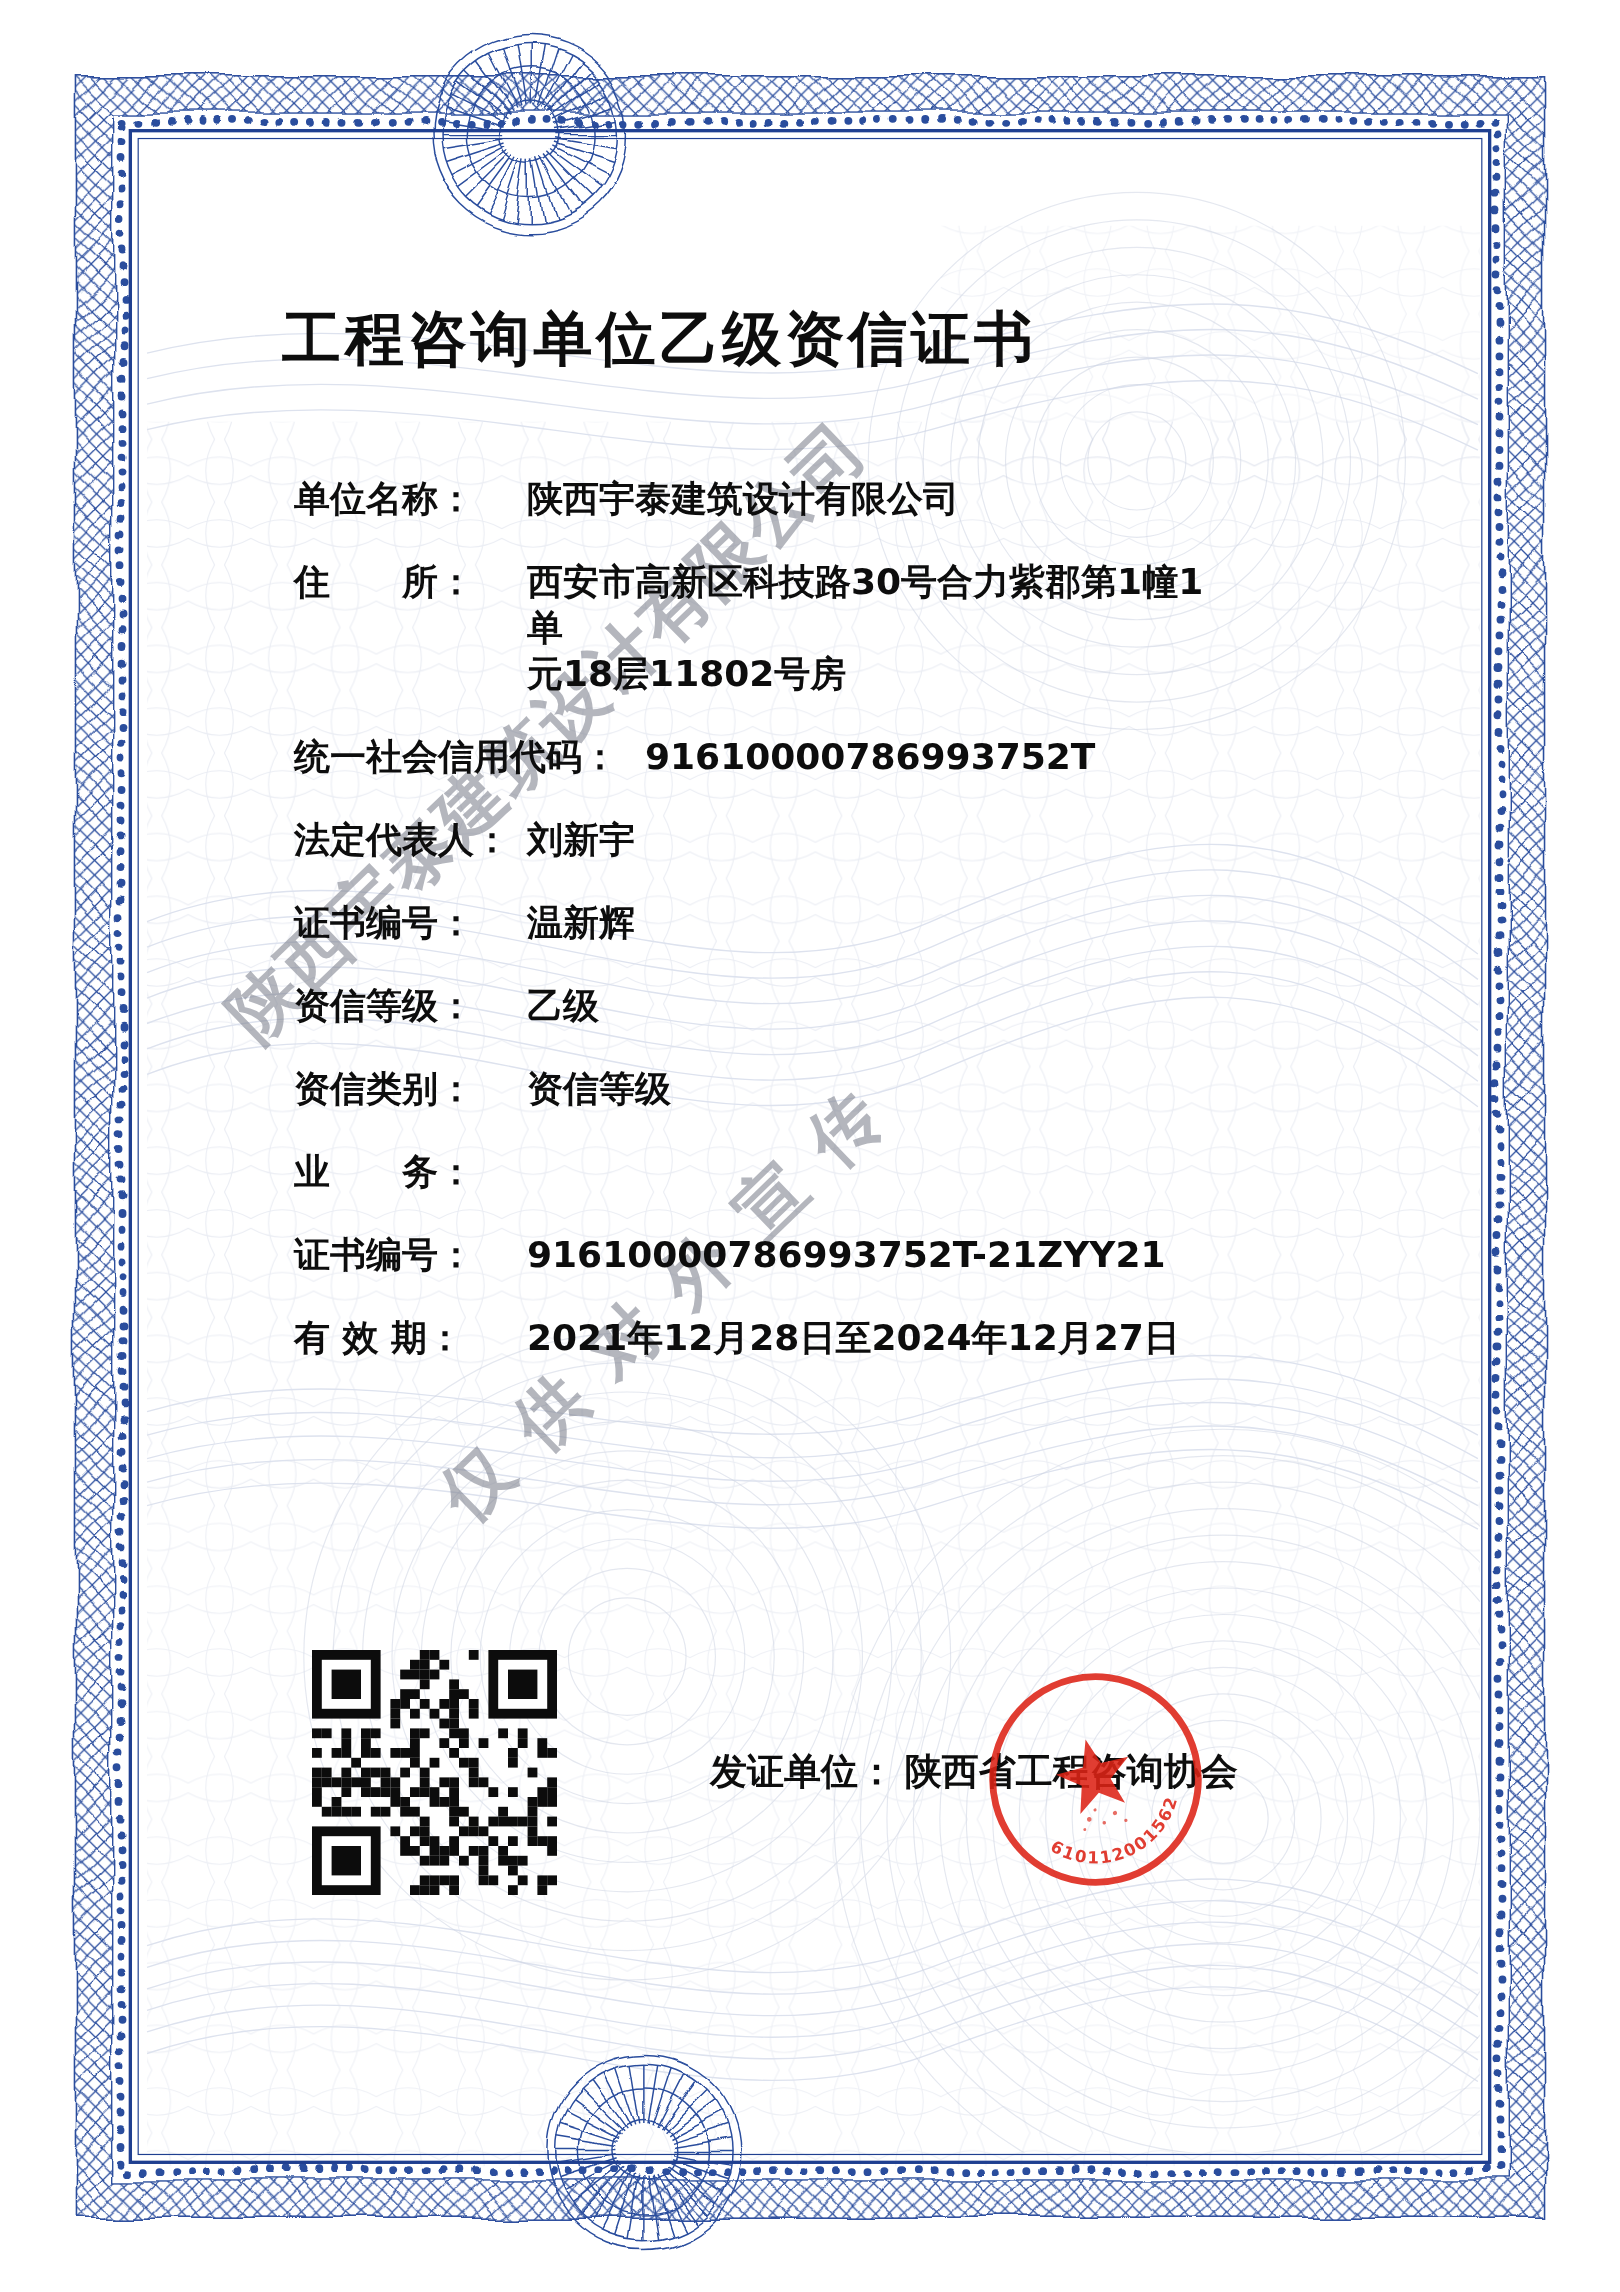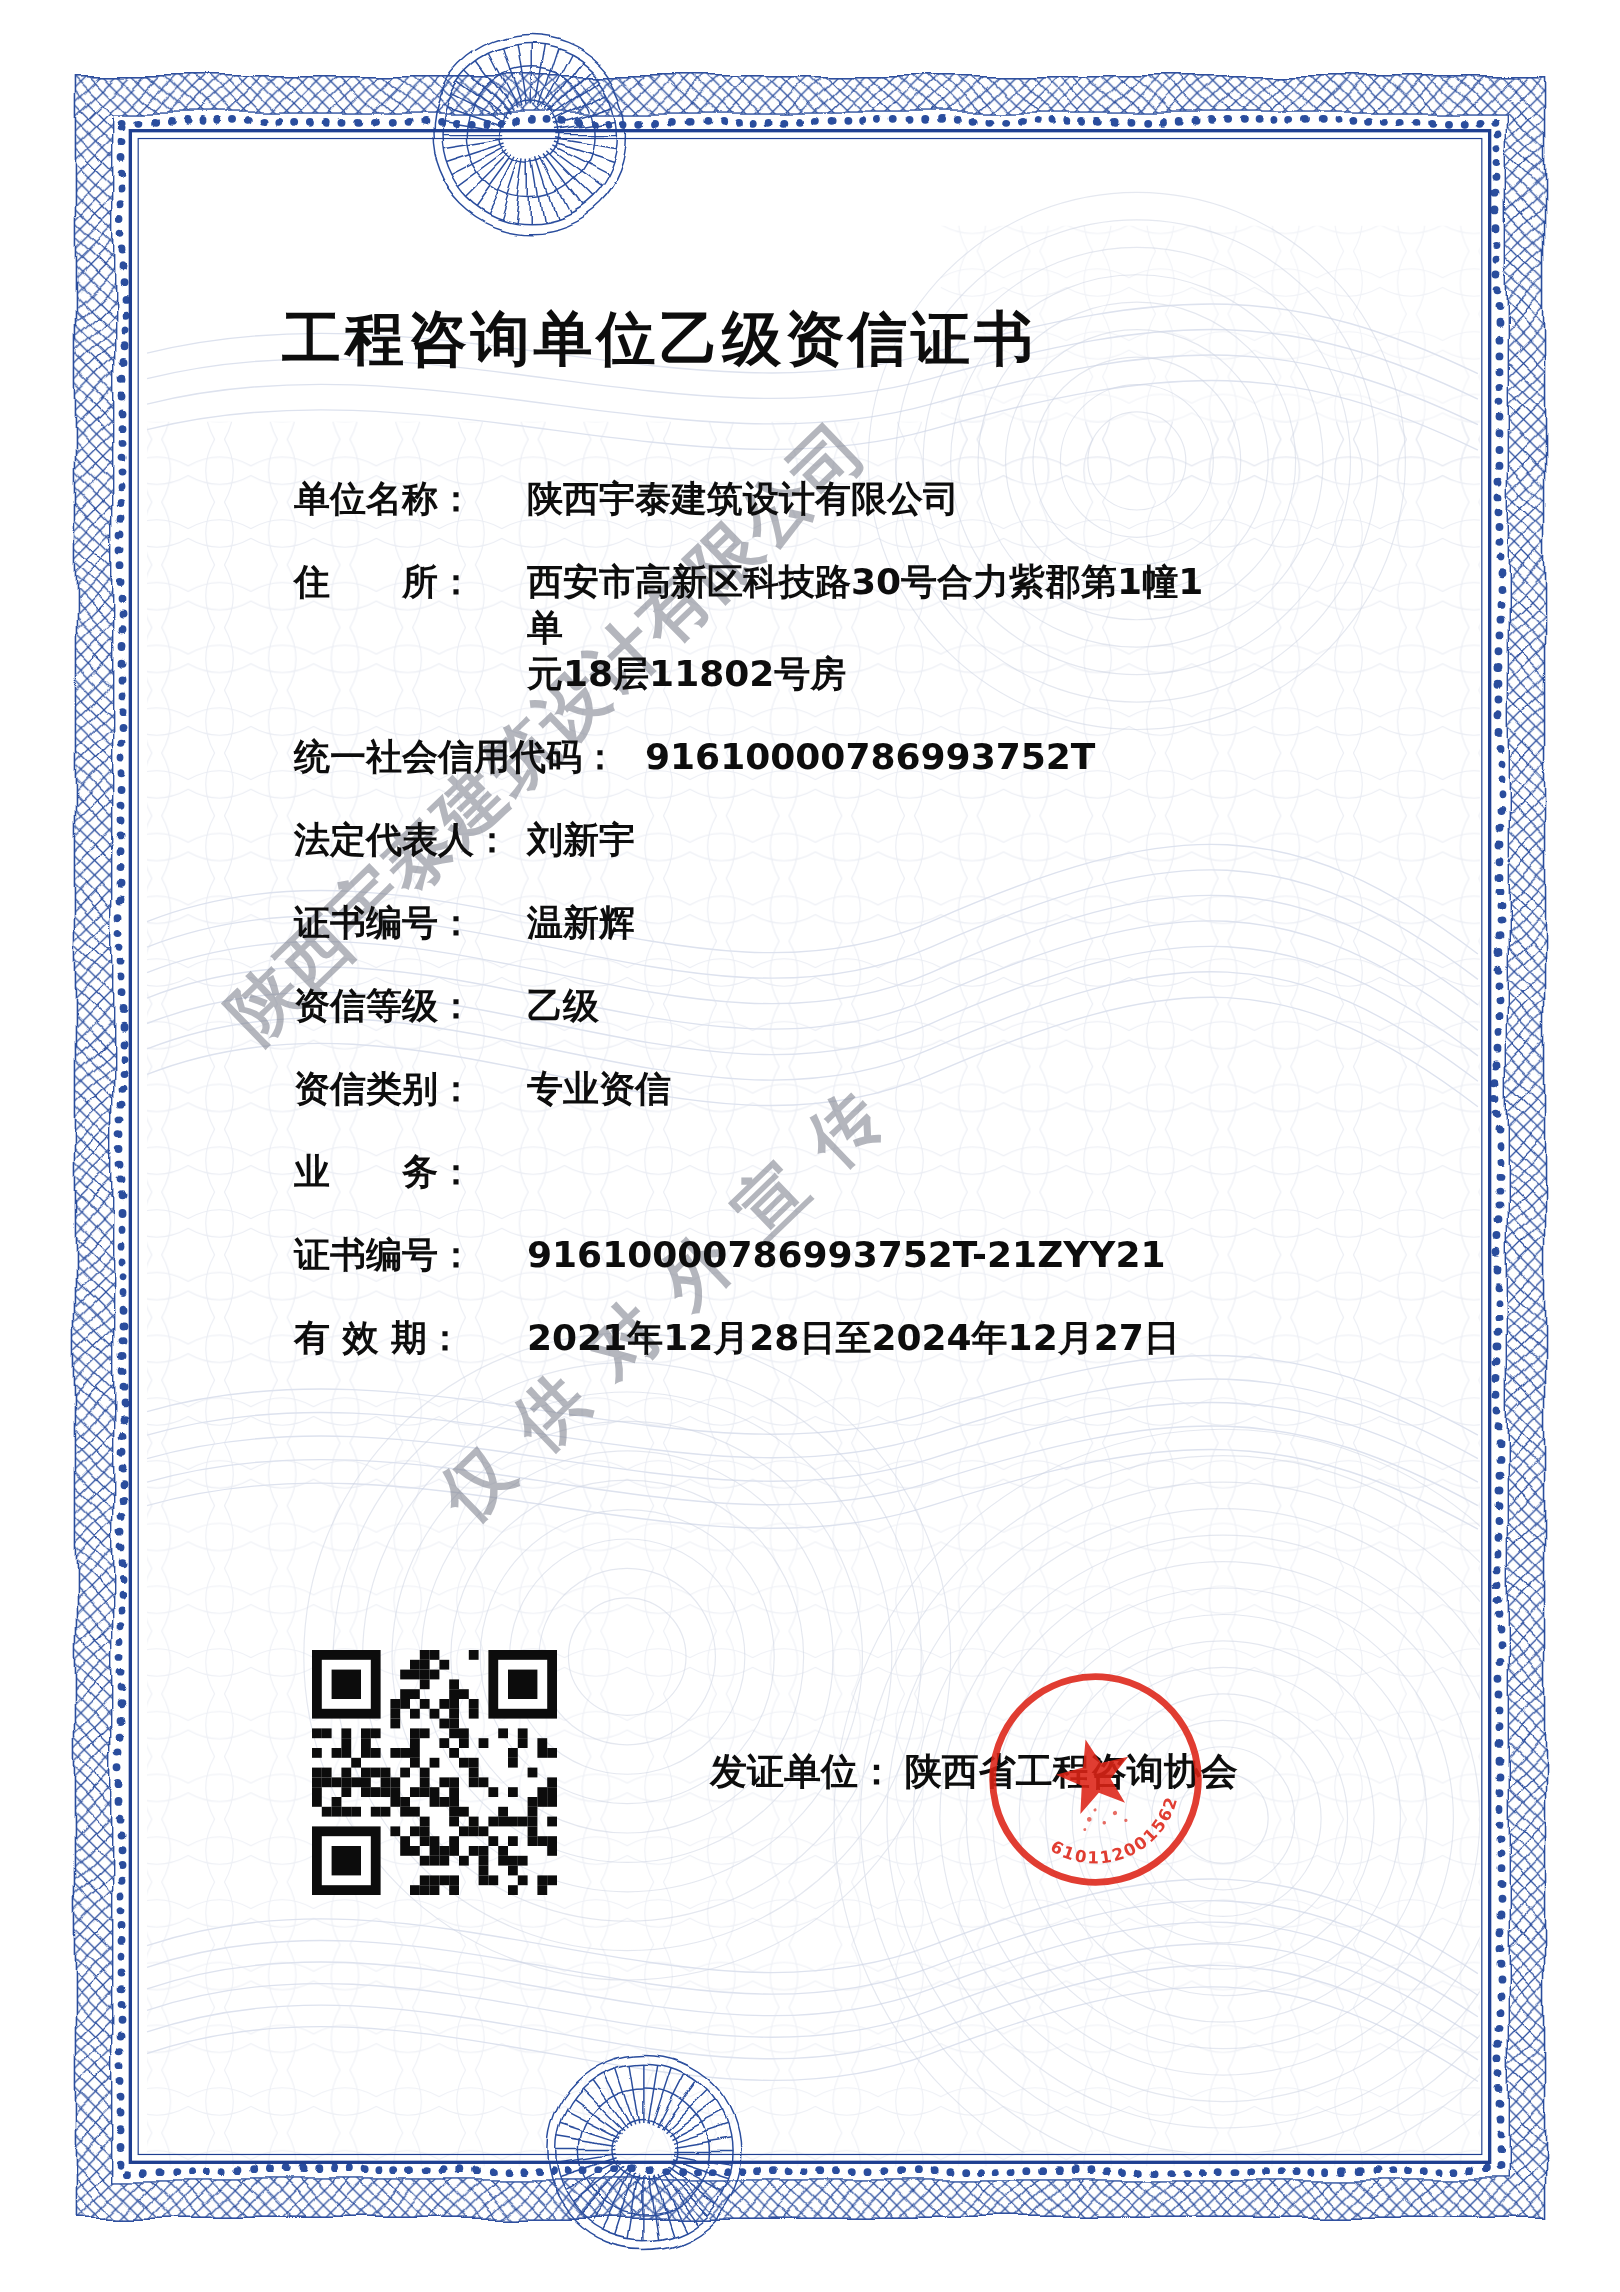--- a/index.html
+++ b/index.html
@@ -161,21 +161,21 @@
       <div class="row">
         <span class="label">证书编号：</span>
         <span class="value">温新辉</span>
       </div>
       <div class="row">
         <span class="label">资信等级：</span>
         <span class="value">乙级</span>
       </div>
       <div class="row">
         <span class="label">资信类别：</span>
-        <span class="value">专业资信</span>
+        <span class="value">资信等级</span>
       </div>
       <div class="row">
         <span class="label">业　　务：</span>
       </div>
       <div class="row">
         <span class="label">证书编号：</span>
         <span class="value">91610000786993752T-21ZYY21</span>
       </div>
       <div class="row">
         <span class="label">有 效 期：</span>

